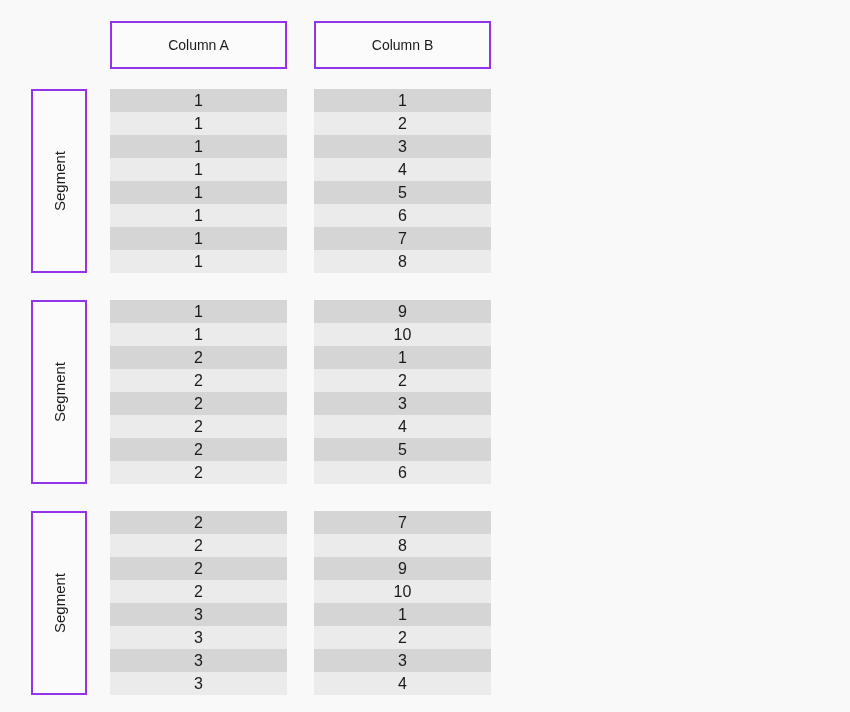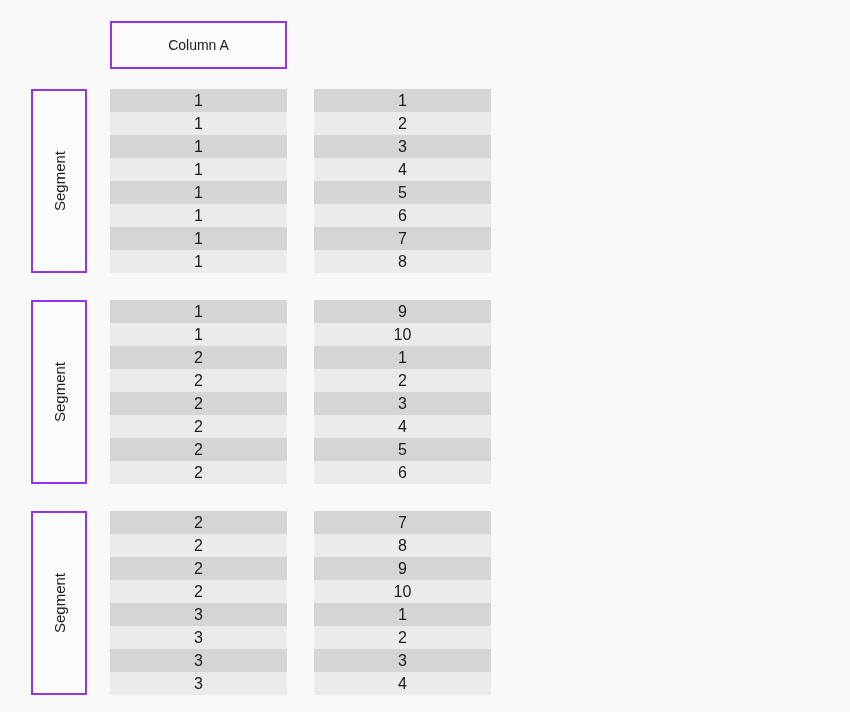--- a/index.html
+++ b/index.html
@@ -81,20 +81,23 @@
   .cell:nth-child(even) { background: var(--row-light); }
 </style>
 </head>
 <body>
 
 <div class="canvas">
 
   <div class="header-box header-a">
     <span>Column A</span>
   </div>
+  <div class="header-box header-b">
+    <span>Column B</span>
+  </div>
 
   <div class="group" style="top:89px">
     <div class="segment-box">
       <span class="segment-label">Segment</span>
     </div>
     <div class="rows rows-a">
         <div class="cell">1</div>
         <div class="cell">1</div>
         <div class="cell">1</div>
         <div class="cell">1</div>

